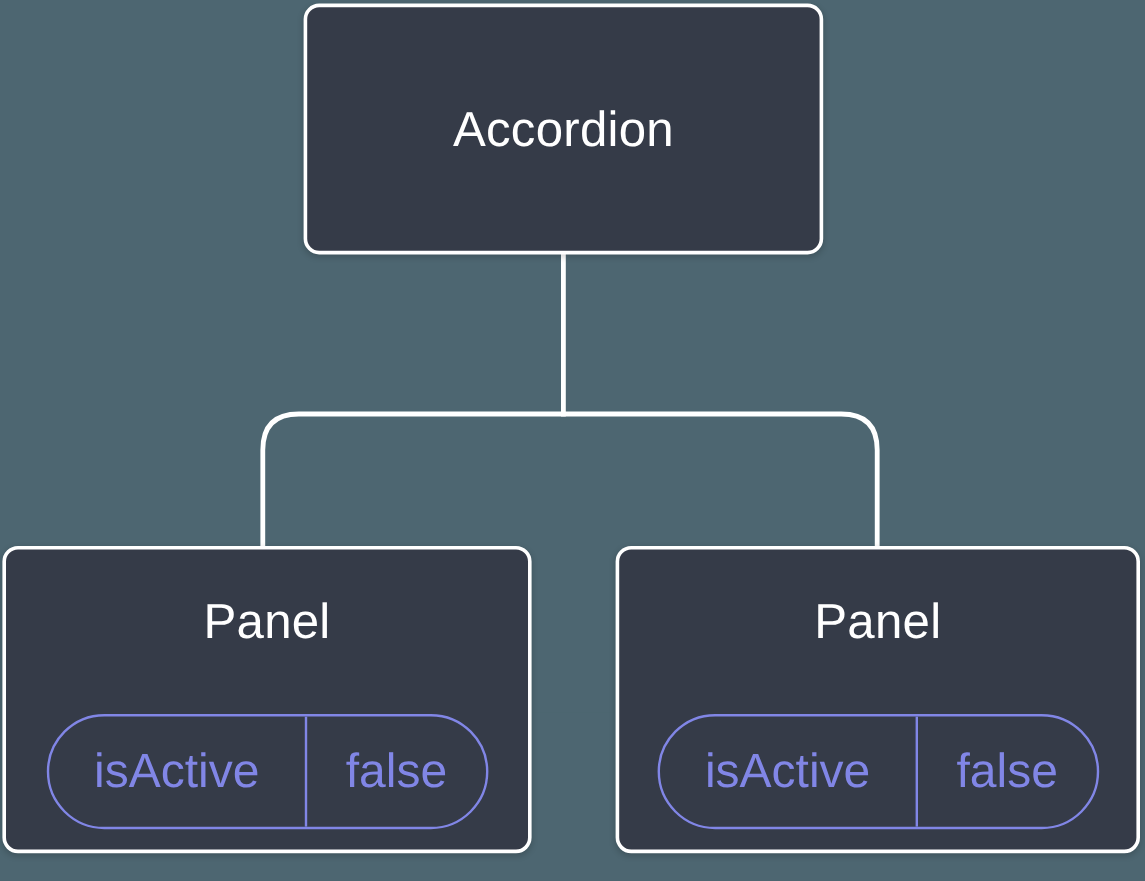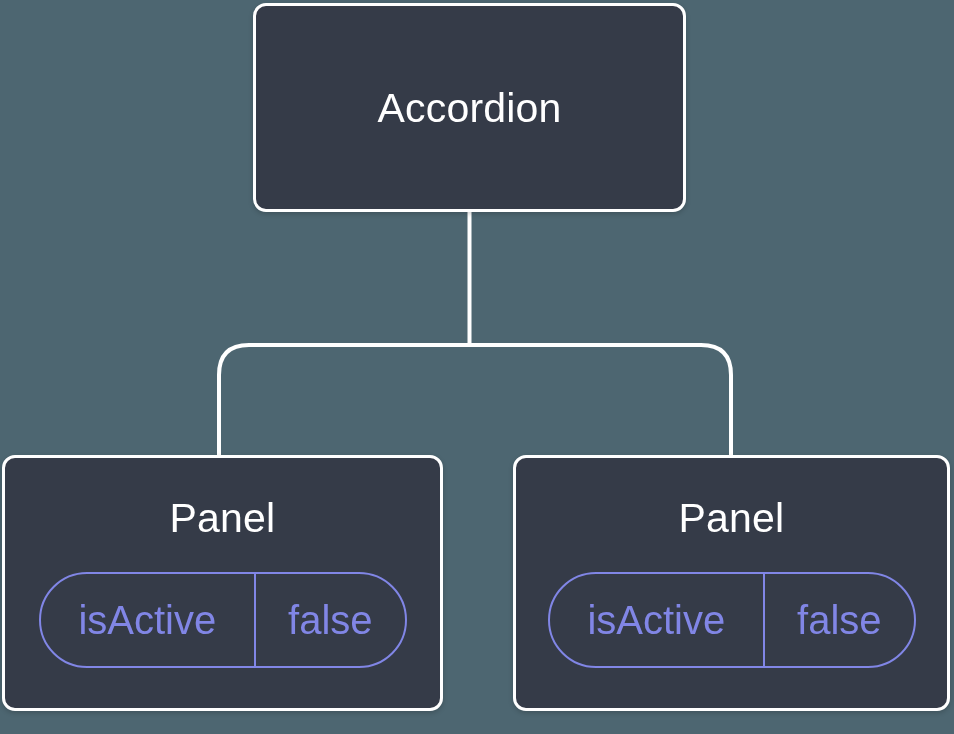--- a/index.html
+++ b/index.html
@@ -58,21 +58,21 @@
     justify-content: center;
   }
   .panel-node {
     top: 455px;
     height: 256px;
     padding-top: 36px;
   }
   .panel-node.left  { left: 2px;   width: 441px; }
   .panel-node.right { left: 513px; width: 437px; }
   .state-pill {
-    margin: 30px auto 0 auto;
+    margin: 53px auto 0 auto;
     width: 368px;
     height: 96px;
     border: 2.5px solid var(--accent);
     border-radius: 48px;
     display: flex;
     align-items: stretch;
     overflow: hidden;
   }
   .pill-cell {
     display: flex;

